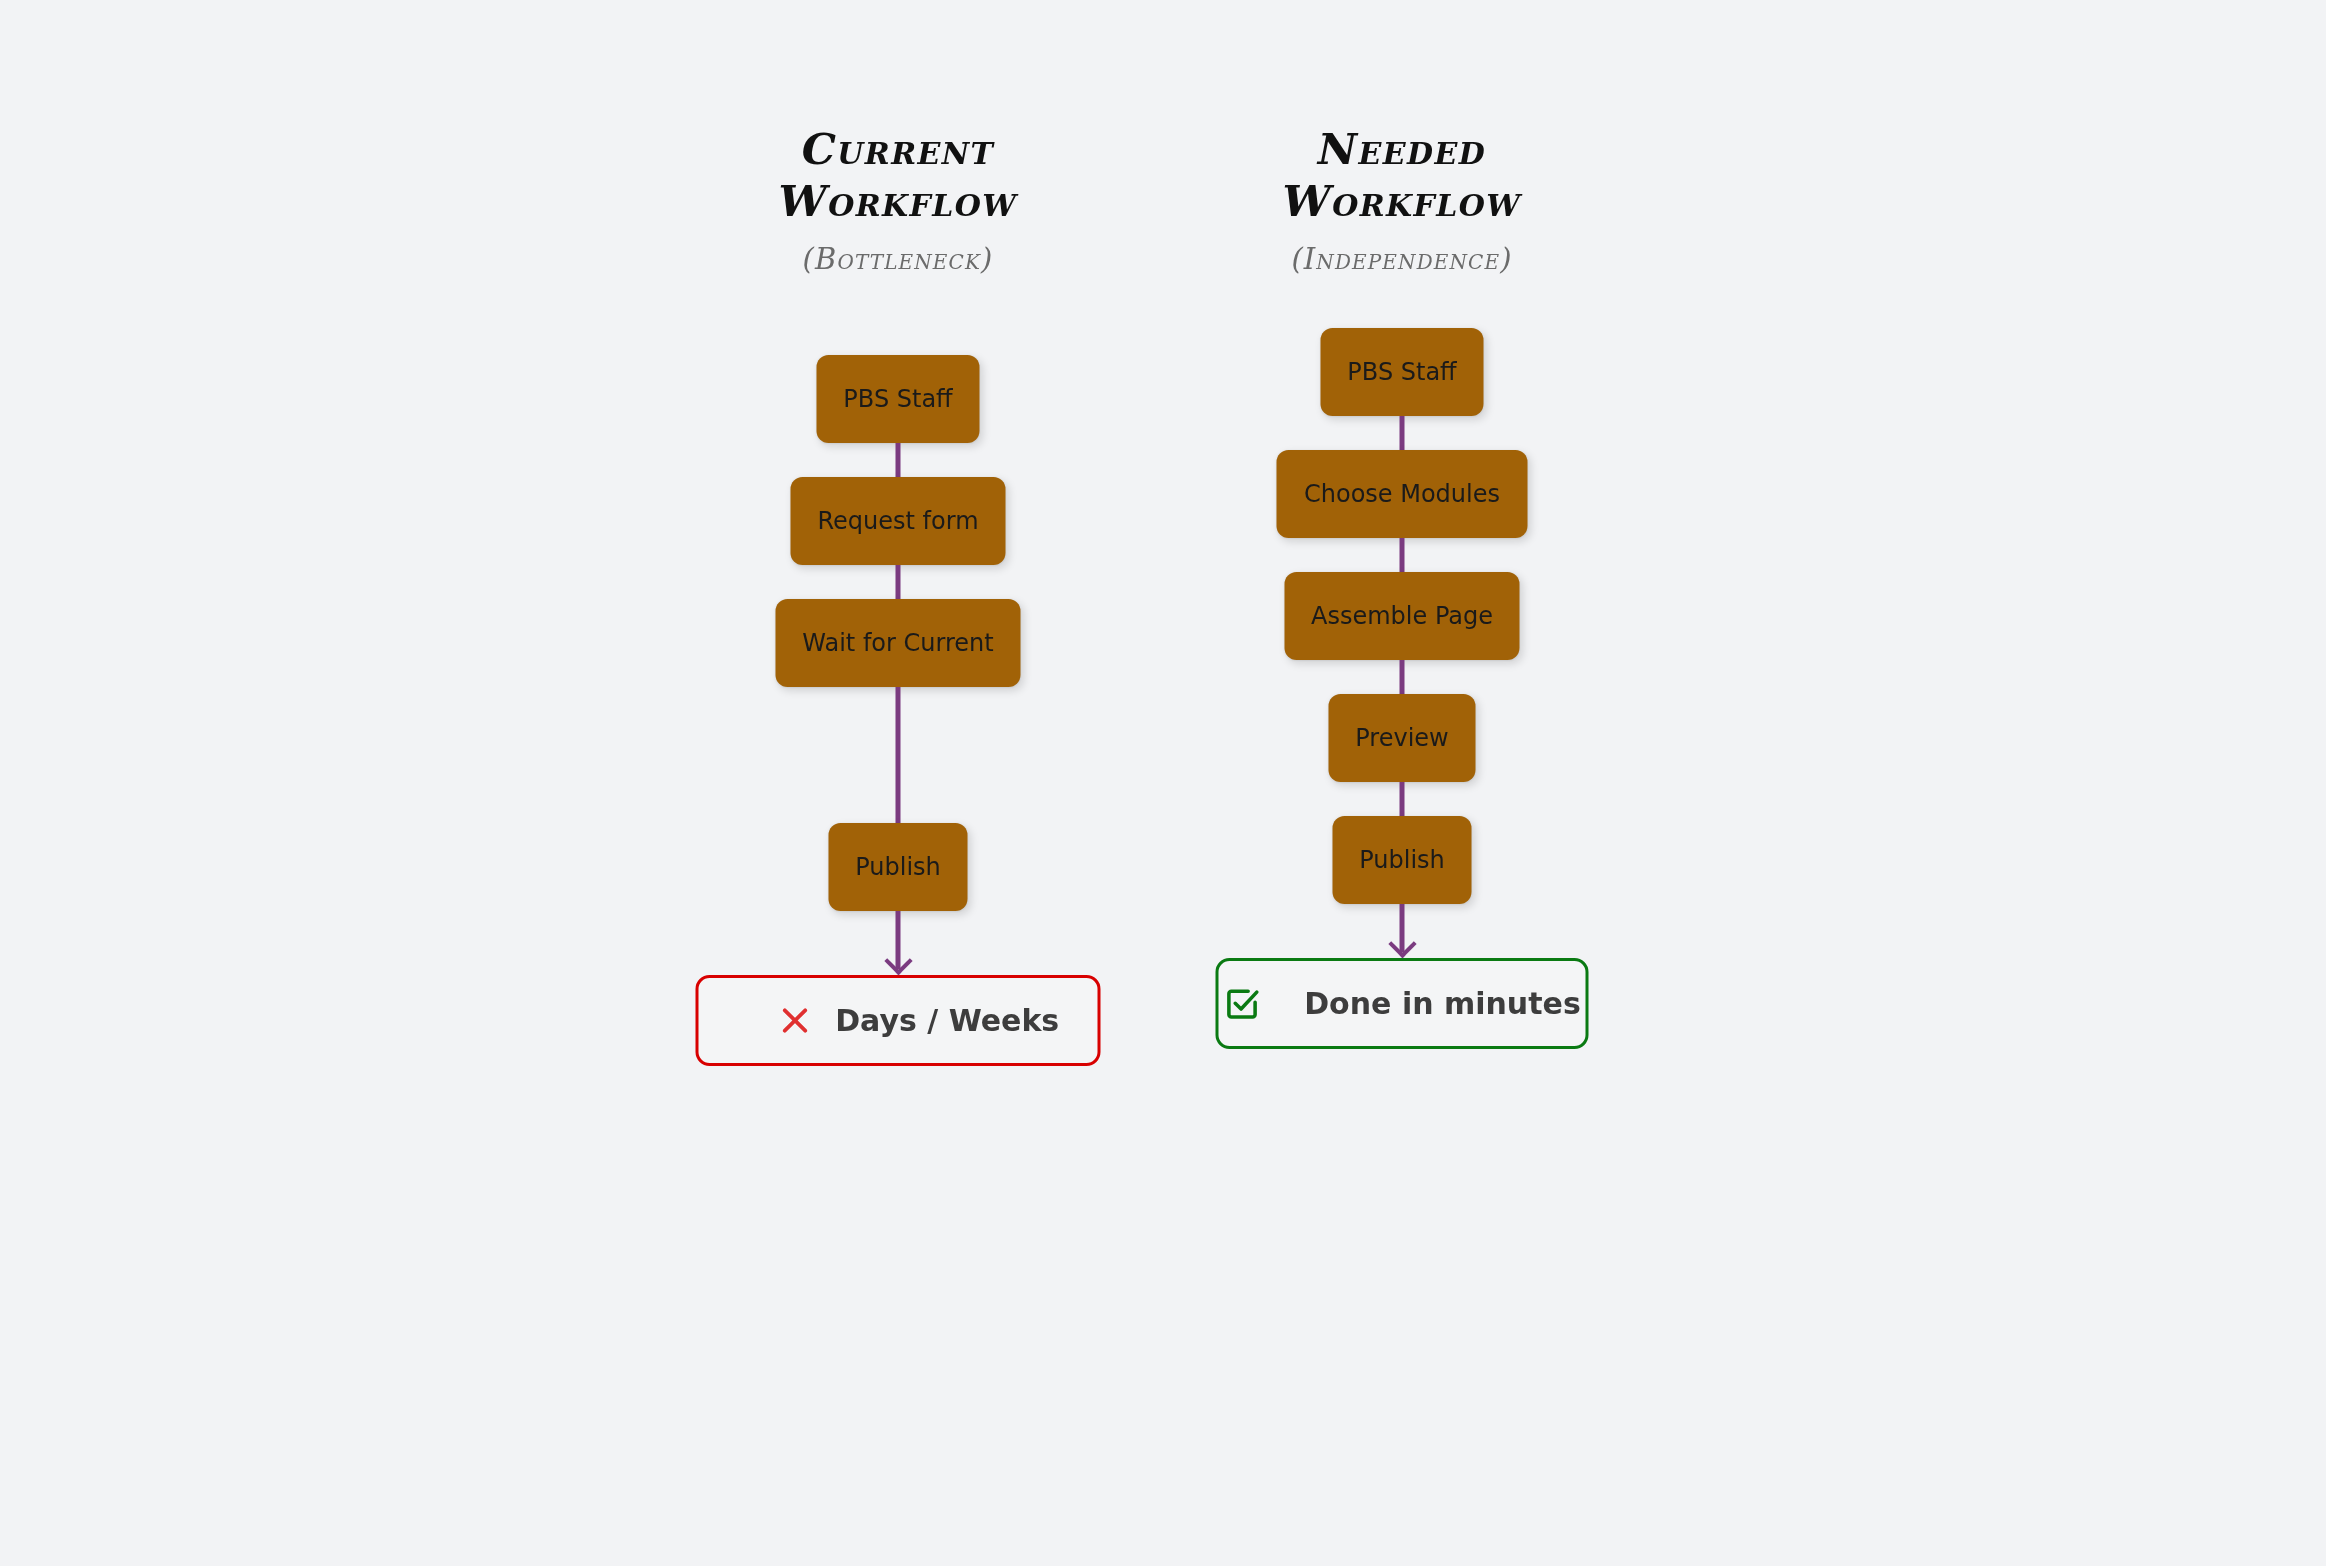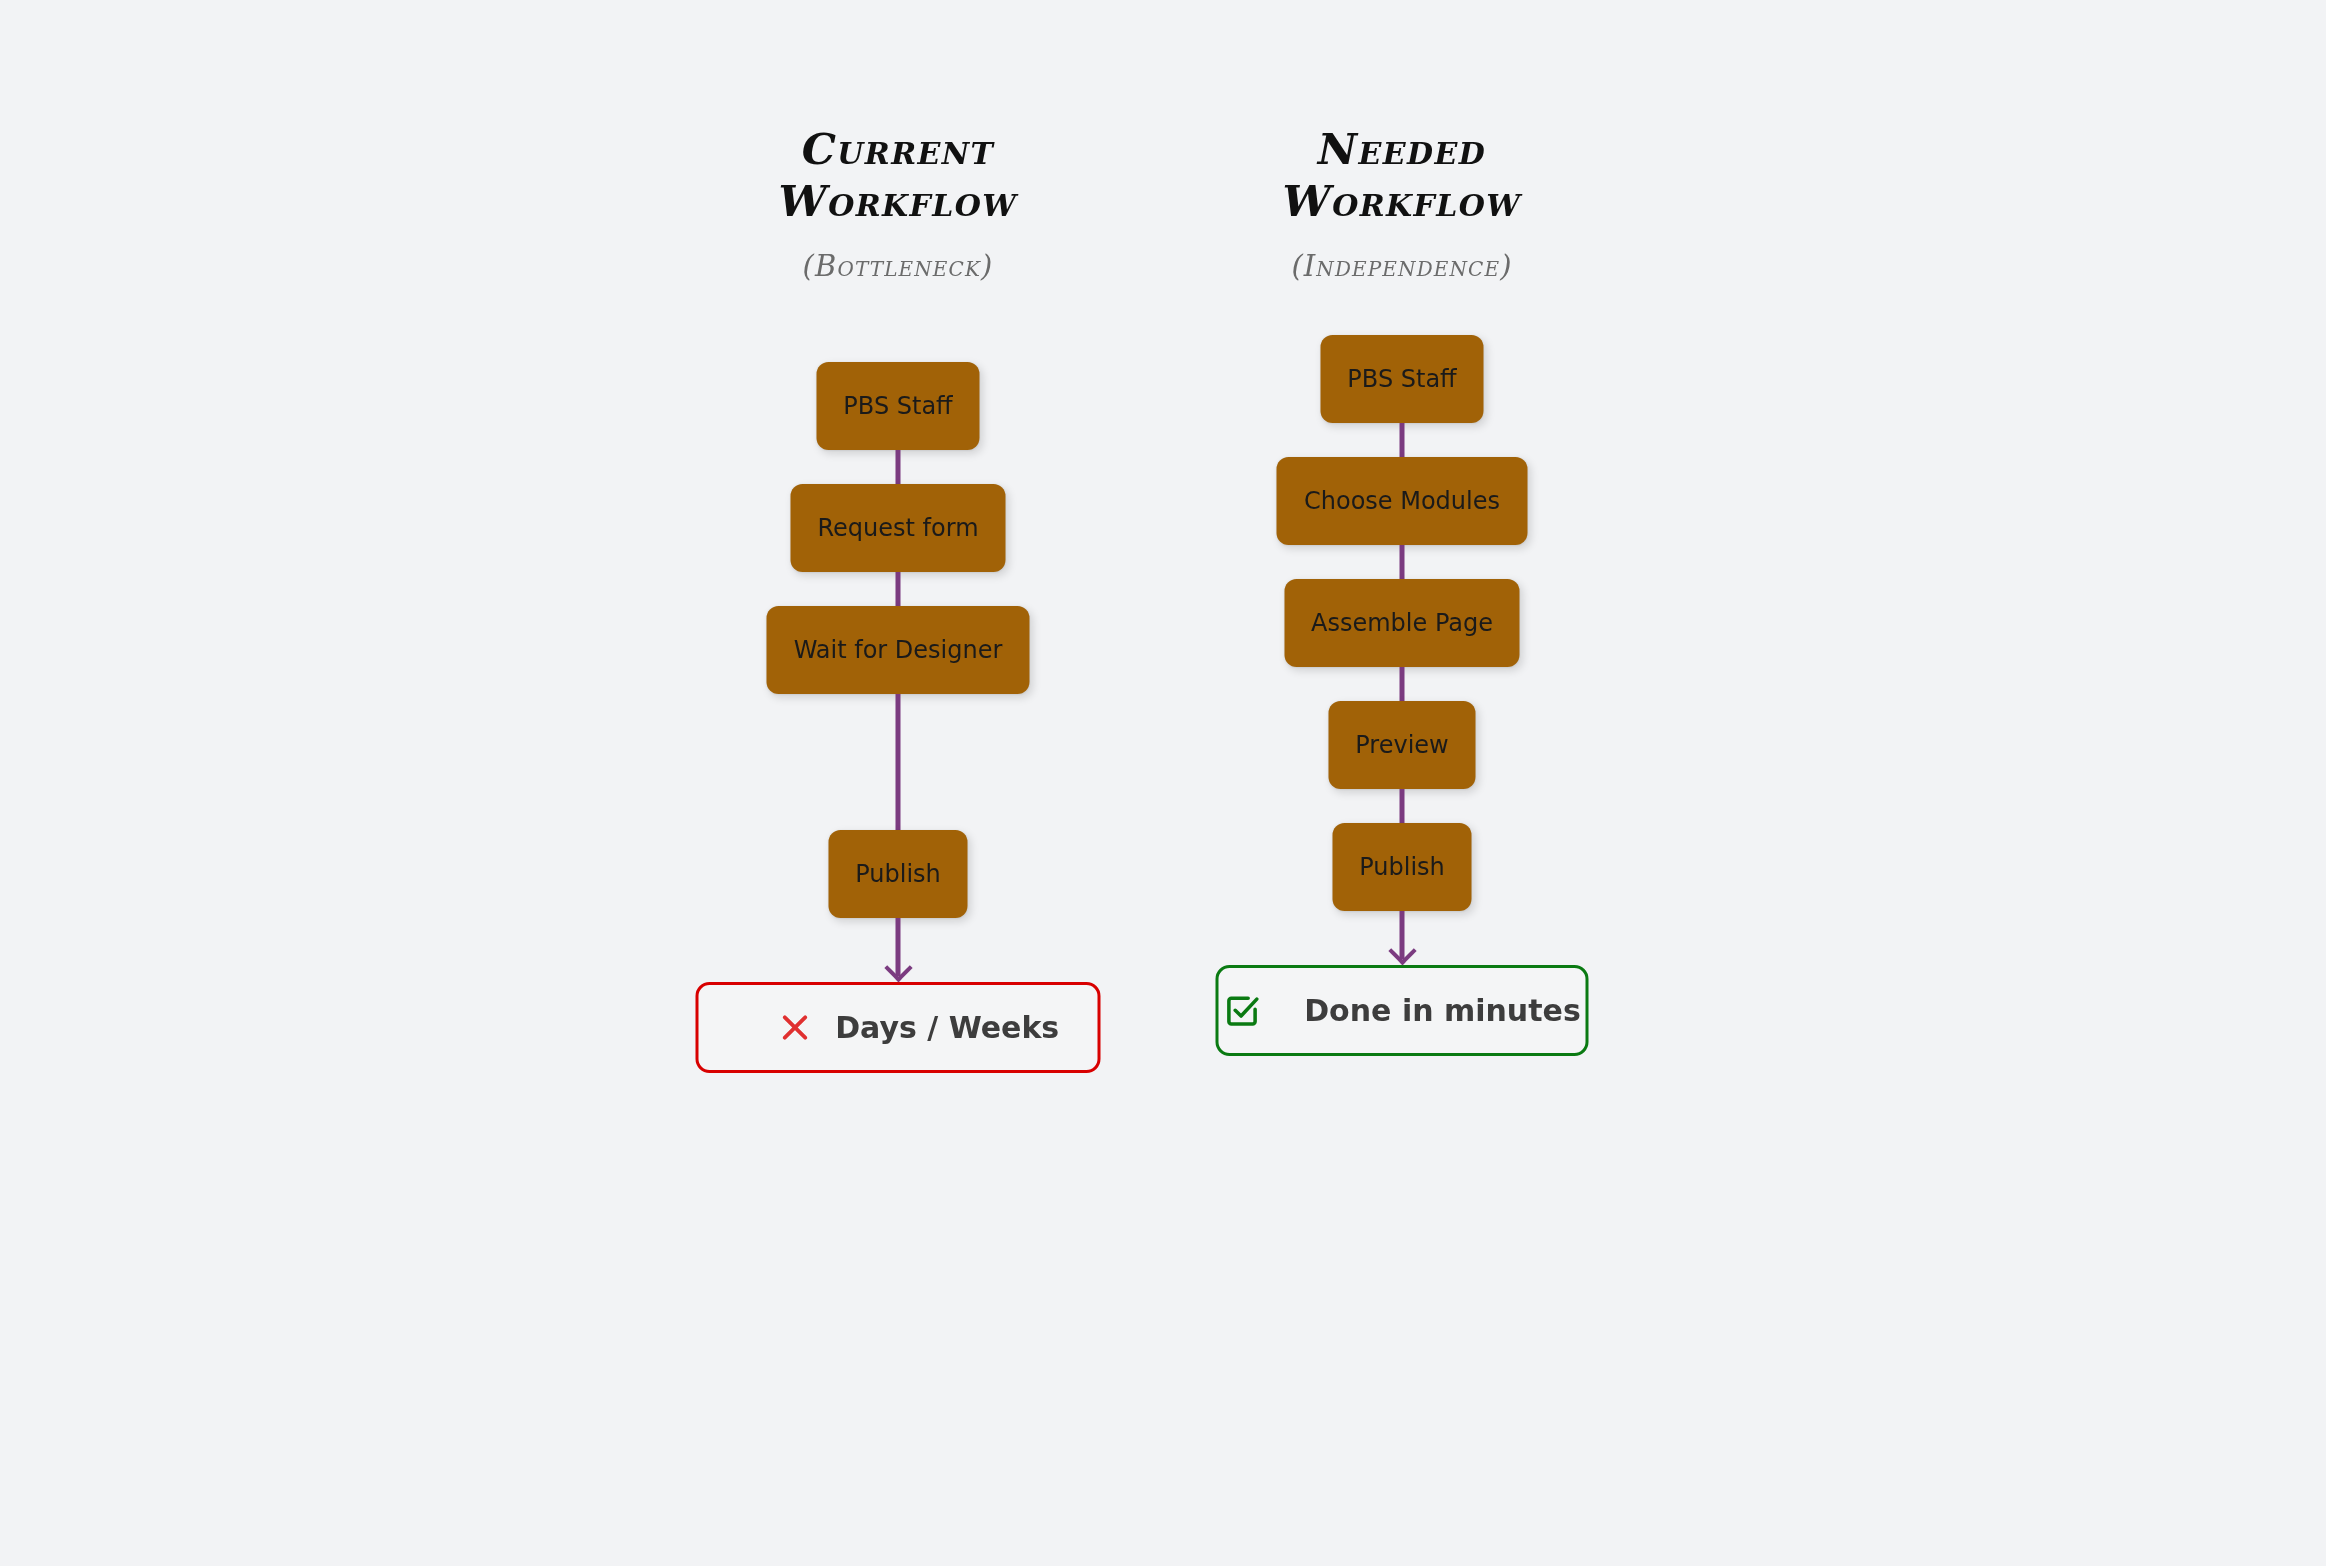--- a/index.html
+++ b/index.html
@@ -51,21 +51,21 @@
   }
   .head-line.l2 { margin-top: -3.7px; }
   .head-sub {
     font-family: "DejaVu Serif", serif;
     font-style: italic;
     font-variant: small-caps;
     letter-spacing: 1.1px;
     color: #6b6b6b;
     font-size: 29px;
     line-height: 41px;
-    margin-top: 17px;
+    margin-top: 10px;
     white-space: nowrap;
   }
 
   
   .chain {
     display: flex;
     flex-direction: column;
     align-items: center;
     margin-top: 48px;
   }
@@ -157,21 +157,21 @@
     </div>
 
     <div class="chain">
 
       <div class="node">PBS Staff</div>
       <div class="link"></div>
 
       <div class="node">Request form</div>
       <div class="link"></div>
 
-      <div class="node">Wait for Designer</div>
+      <div class="node">Wait for Current</div>
       <div class="link"></div>
 
       <div class="link"></div>
 
       <div class="link"></div>
 
       <div class="link"></div>
 
       <div class="node">Publish</div>
 

